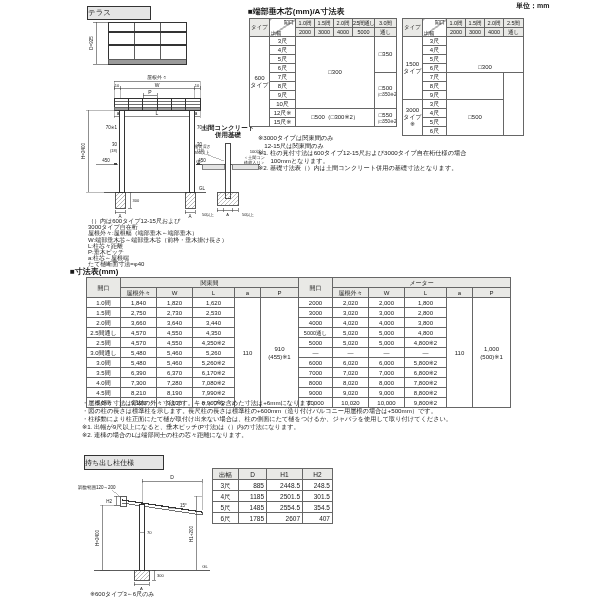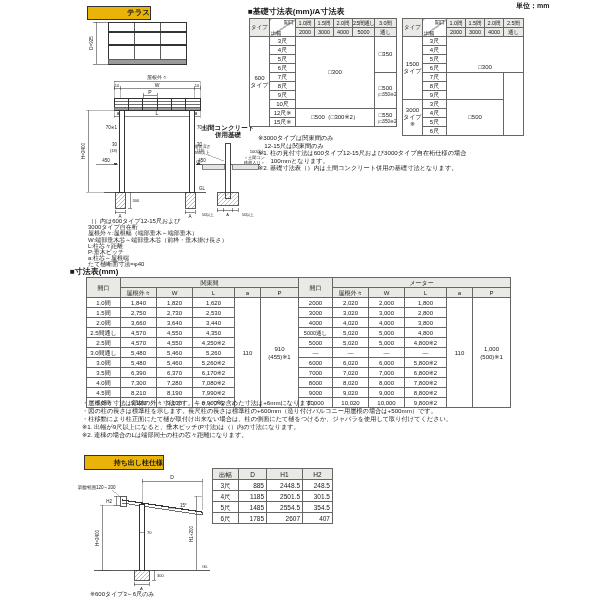--- a/index.html
+++ b/index.html
@@ -18,38 +18,38 @@
   .bt td{height:10px;line-height:9px}
   .num{text-align:right;padding-right:2px}
   .hd{background:#e9e9e6}
   .wrap{white-space:normal;line-height:6px}
   .sub{font-size:4.6px;line-height:5px}
   .vb{vertical-align:bottom;padding-bottom:1px}
   .sec{font-weight:bold;font-size:8px;white-space:nowrap}
   .unit{font-size:7px;font-weight:bold}
   .note{font-size:6px;line-height:6.2px;white-space:nowrap}
   .note2{font-size:6.2px;line-height:8px;white-space:nowrap}
-  .box{border:1px solid #333;text-align:right;font-weight:bold;background:#eab308}
+  .box{border:1px solid #333;text-align:left;font-weight:normal;background:#e5e5e5}
   .diagc{position:relative;background:linear-gradient(to bottom right,transparent calc(50% - .4px),#666 calc(50% - .4px),#666 calc(50% + .4px),transparent calc(50% + .4px))}
   .diagc .tr{position:absolute;top:0;right:1px;font-size:5.2px;line-height:6px}
   .diagc .bl{position:absolute;bottom:0;left:1px;font-size:5.2px;line-height:6px}
   svg{overflow:visible}
   svg text{fill:#1a1a1a;font-family:"Liberation Sans","DejaVu Sans",sans-serif}
   svg line,svg rect,svg path,svg polyline{shape-rendering:crispEdges}
 </style>
 </head>
 <body>
 
 <div id="page">
 
   <div class="abs box" style="left:87px;top:6px;width:62px;height:12px;line-height:12px;font-size:7.5px">テラス</div>
 
   <div class="abs unit" style="left:516px;top:1px">単位：mm</div>
 
-  <div class="abs sec" style="left:248px;top:6px">■基礎寸法表(mm)/A寸法表</div>
+  <div class="abs sec" style="left:248px;top:6px">■端部垂木芯(mm)/A寸法表</div>
 
   <svg class="abs" style="left:84px;top:18px" width="106" height="52" viewBox="0 0 106 52">
     <line x1="12" y1="4" x2="12" y2="46" stroke="#444" stroke-width="0.6"></line>
     <line x1="9" y1="4" x2="24" y2="4" stroke="#444" stroke-width="0.6"></line>
     <line x1="9" y1="46" x2="24" y2="46" stroke="#444" stroke-width="0.6"></line>
     <text transform="translate(9,25) rotate(-90)" text-anchor="middle" font-size="4.5">D=925</text>
     <rect x="24" y="4" width="78" height="42" fill="none" stroke="#333" stroke-width="1"></rect>
     <line x1="50" y1="4" x2="50" y2="46" stroke="#333" stroke-width="0.8"></line>
     <line x1="76" y1="4" x2="76" y2="46" stroke="#333" stroke-width="0.8"></line>
     <line x1="24" y1="14" x2="102" y2="14" stroke="#333" stroke-width="1.4"></line>

